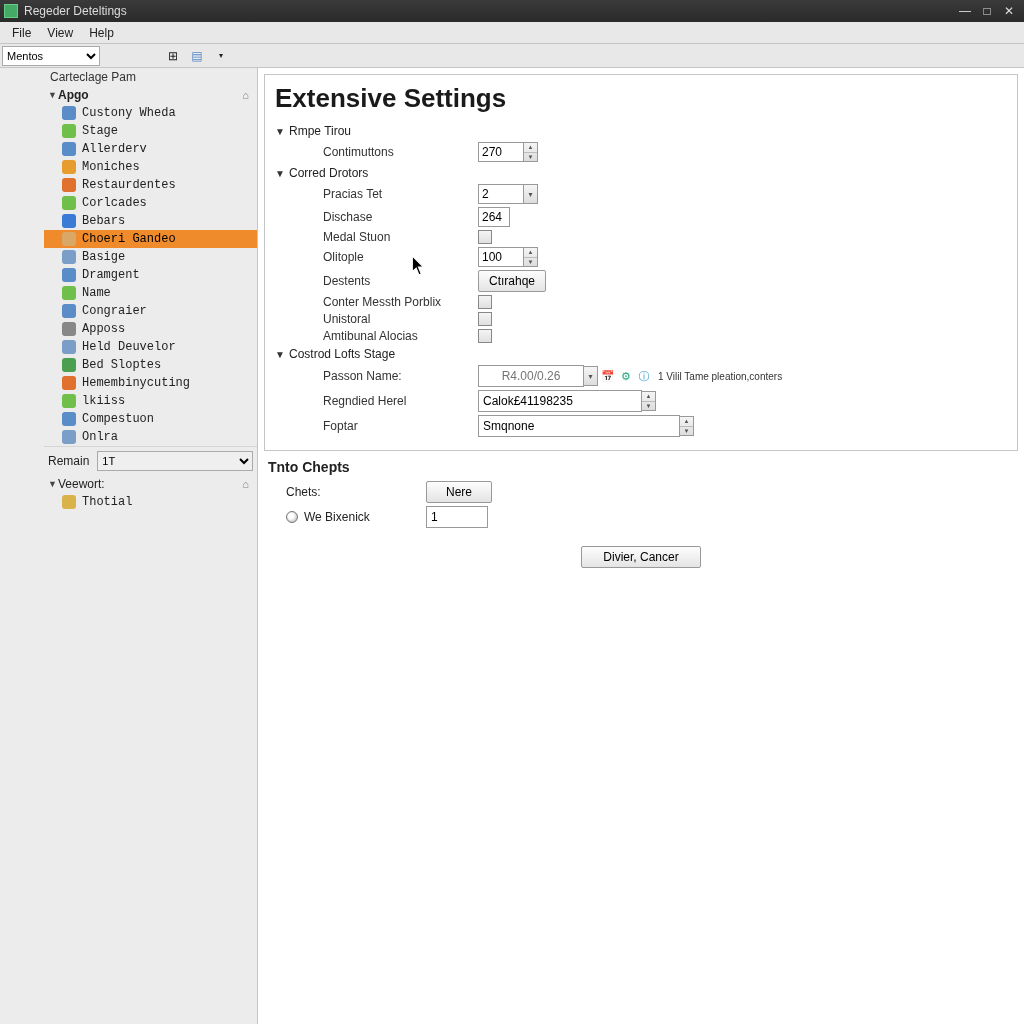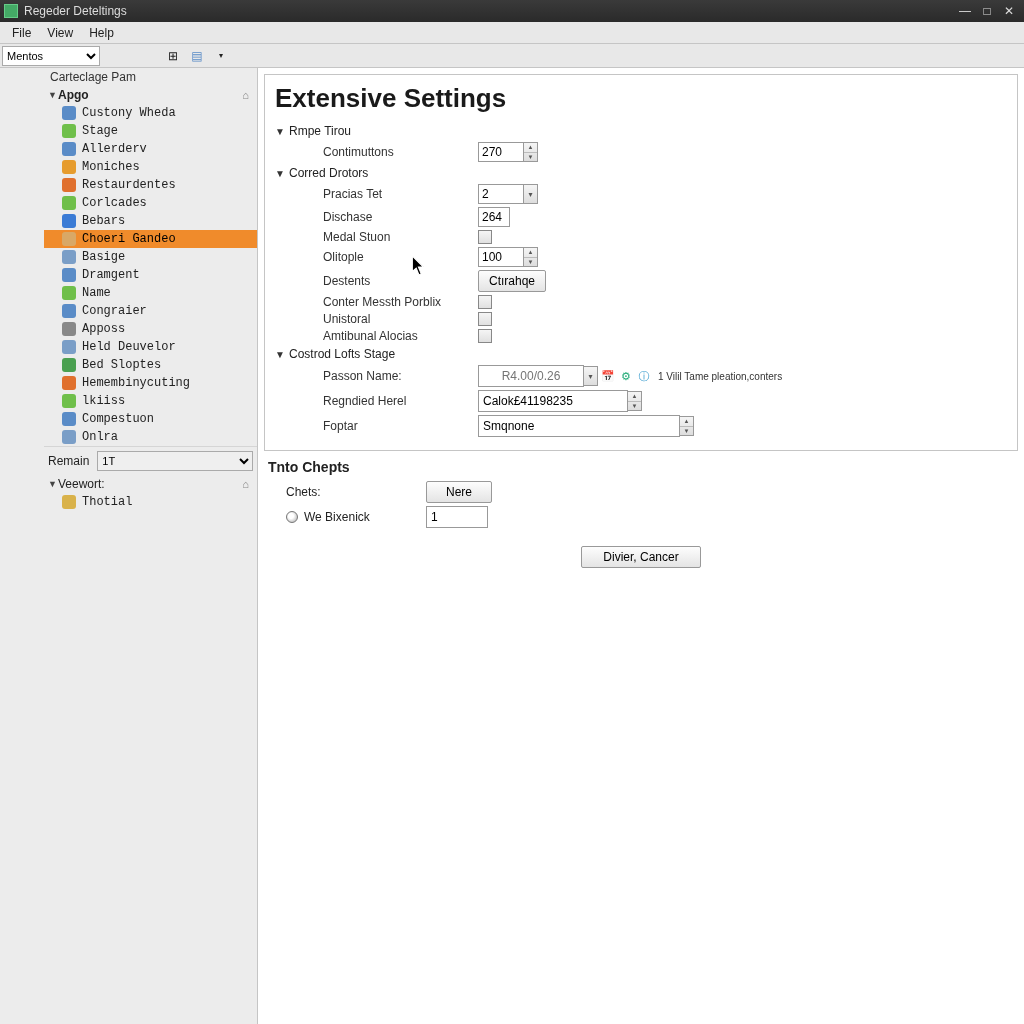--- a/index.html
+++ b/index.html
@@ -260,21 +260,21 @@
           <span class="flabel">Passon Name:</span>
           <input class="text-input" style="width: 106px; text-align: center; color: rgb(136, 136, 136);" placeholder="R4.00/0.26">
           <div class="combo-arrow">▾</div>
           <span class="mini-icon">📅</span>
           <span class="mini-icon" style="color:#2a7;">⚙</span>
           <span class="mini-icon" style="color:#39c;">ⓘ</span>
           <span class="help-text">1 Vilil Tame pleation,conters</span>
         </div>
         <div class="field-row">
           <span class="flabel">Regndied Herel</span>
-          <input class="text-input" style="width: 150px;" value="Calok£41198235">
+          <input class="text-input" style="width: 164px;" value="Calok£41198235">
           <div class="spinner">
               <div class="sb">▲</div>
               <div class="sb">▼</div>
             </div>
         </div>
         <div class="field-row">
           <span class="flabel">Foptar</span>
           <input class="text-input" style="width: 202px;" value="Smqnone">
           <div class="spinner">
               <div class="sb">▲</div>

